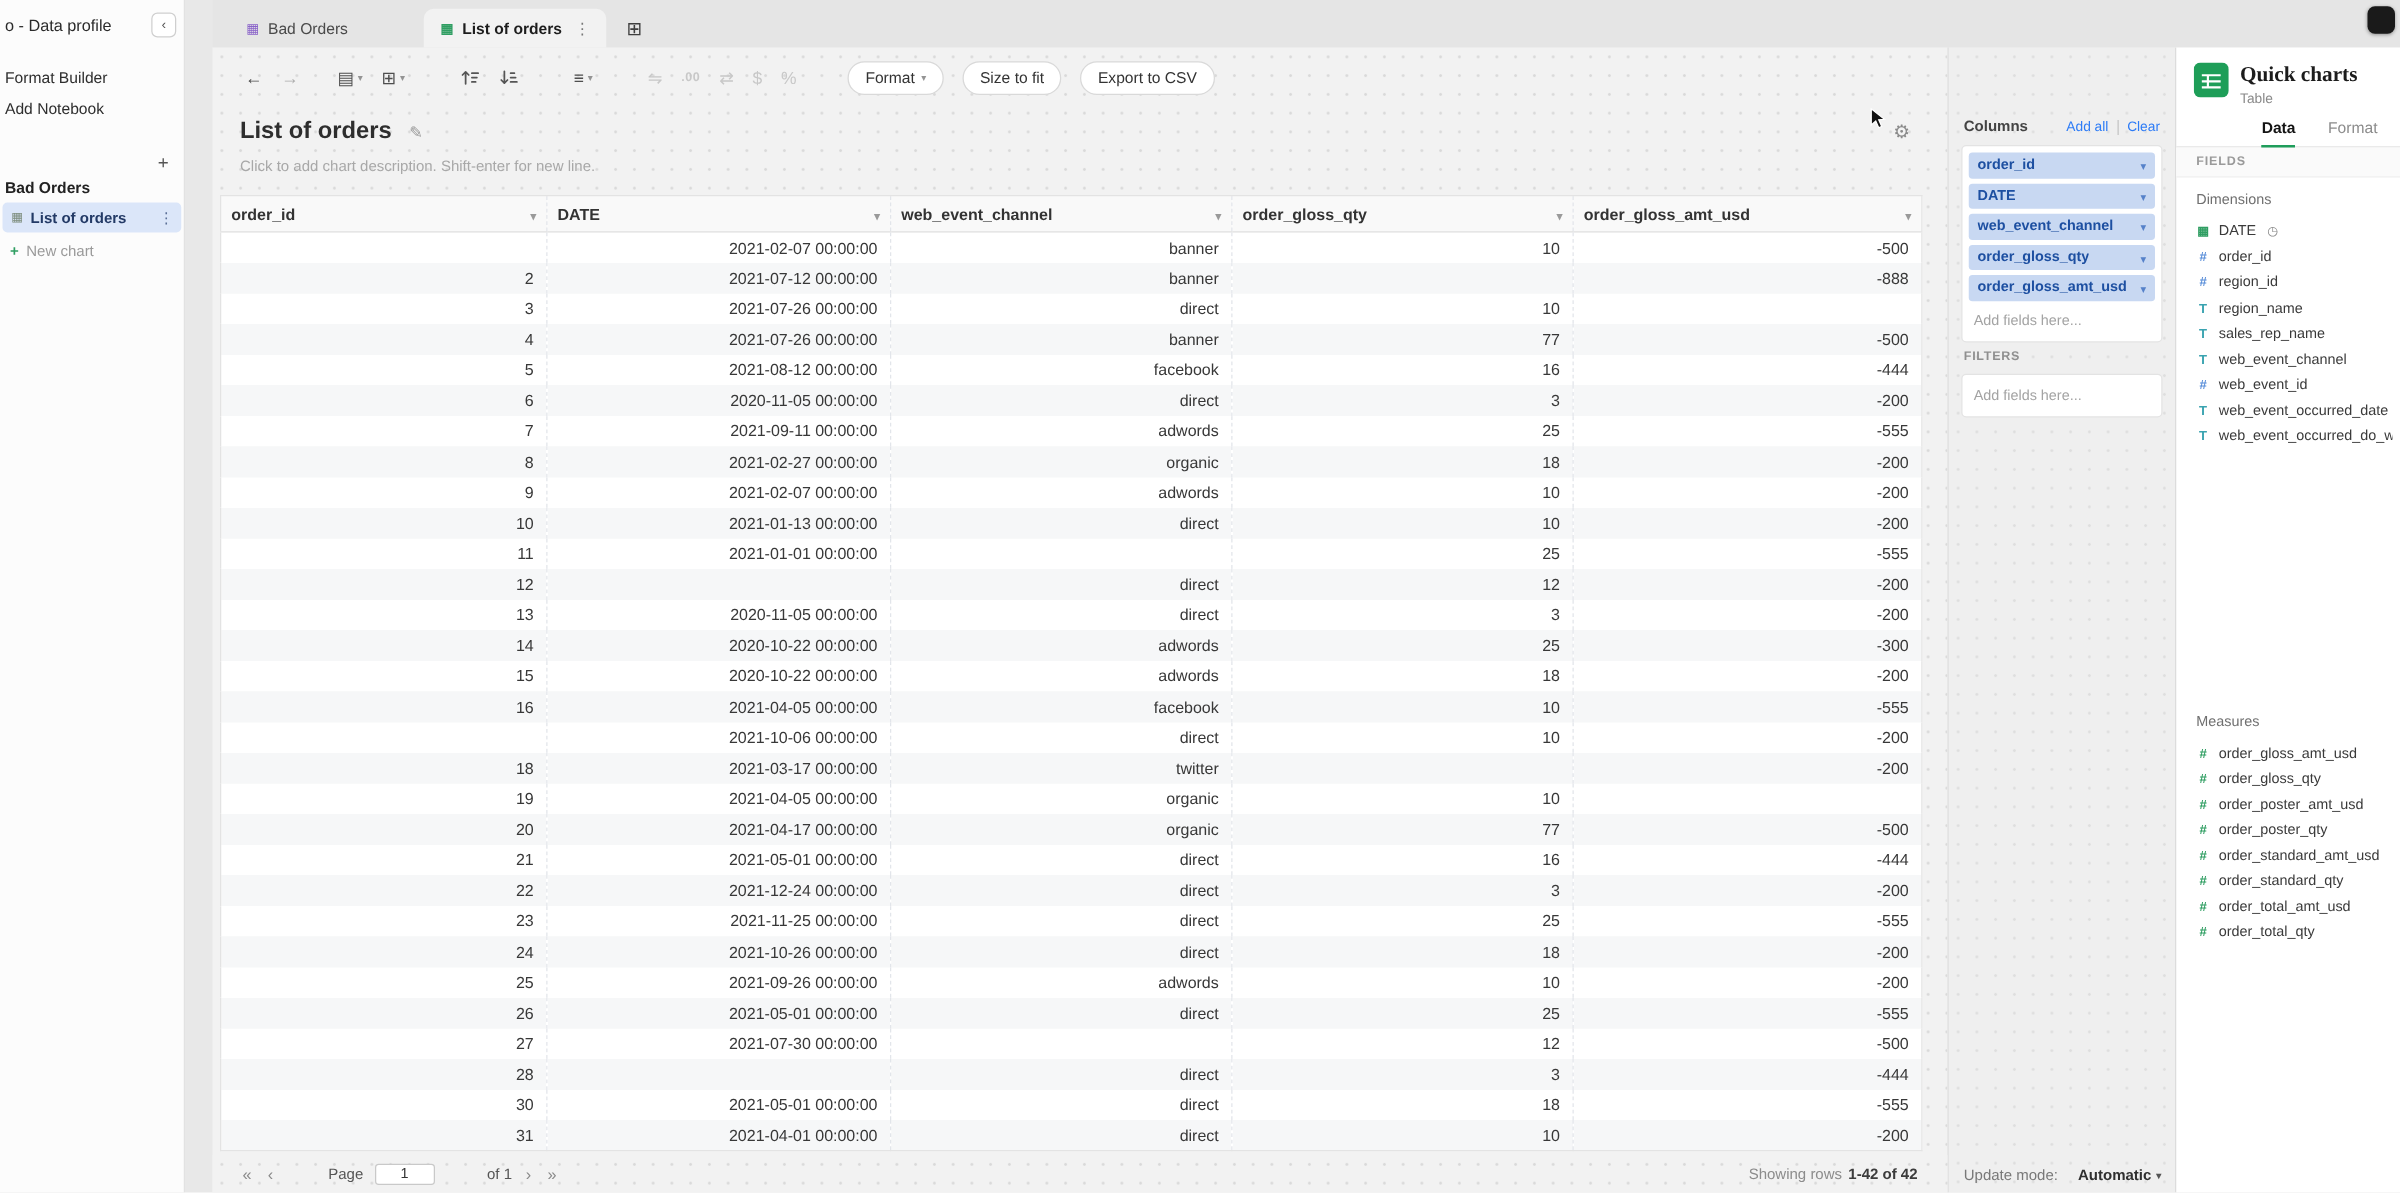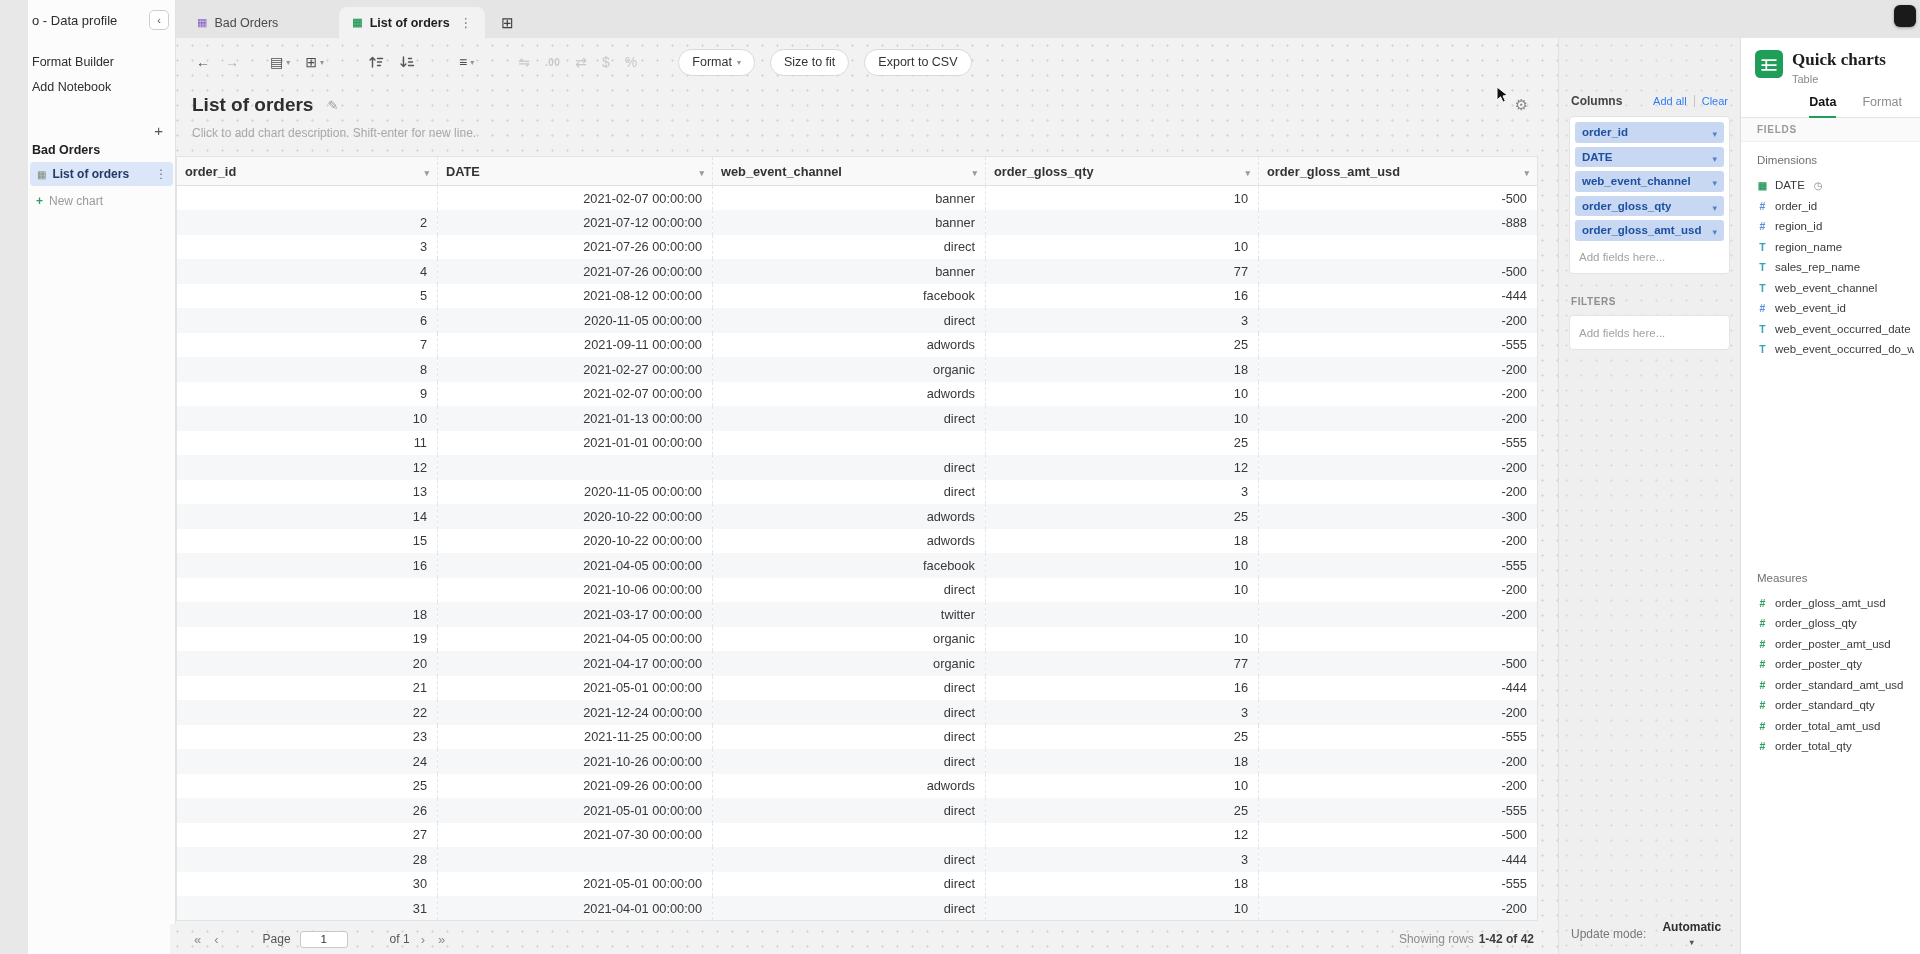--- a/index.html
+++ b/index.html
@@ -1,21 +1,21 @@
 <!DOCTYPE html>
 <html><head>
 <meta charset="utf-8">
 <style>
   * { margin:0; padding:0; box-sizing:border-box; }
   html,body { width:1920px; height:954px; overflow:hidden; }
   body { font-family:"Liberation Sans",sans-serif; background:#e8e8e8; position:relative; color:#333; }
   button { border:none; background:none; font:inherit; cursor:pointer; color:inherit; }
 
   
-  .sidebar { position:absolute; left:0; top:0; width:148px; height:954px; background:#fcfcfc; border-right:1px solid #e2e2e2; z-index:3;margin-left:28px; }
+  .sidebar { position:absolute; left:0; top:0; width:148px; height:954px; background:#fcfcfc; border-right:1px solid #e2e2e2; z-index:3; }
   .sb-top { display:flex; justify-content:space-between; align-items:center; margin:10px 6px 0 4px; }
   .sb-title { font-size:13px; color:#2b2b2b; white-space:nowrap; overflow:hidden; }
   .sb-collapse { width:20px; height:20px; border:1px solid #cfcfcf; border-radius:5px; background:#fff; display:flex; align-items:center; justify-content:center; font-size:11px; color:#555; flex:none; }
   .sb-links { margin-top:20px; }
   .sb-link { padding:5px 4px 6px; font-size:12.5px; color:#2e2e2e; cursor:pointer; }
   .sb-plus-row { margin-top:24px; display:flex; justify-content:flex-end; padding-right:12px; }
   .sb-plus { font-size:15px; color:#555; line-height:14px; }
   .sb-report { padding:5px 4px 3px; font-size:12.5px; font-weight:700; color:#222; cursor:pointer; }
   .sb-item.selected { margin:2px 2px; background:#dbe6f9; border-radius:4px; height:24px; display:flex; align-items:center; gap:6px; padding:0 6px 0 7px; cursor:pointer; }
   .sb-item-icon { font-size:10px; color:#7d8d7d; }
@@ -83,24 +83,24 @@
   .cp-title { font-size:12px; font-weight:700; color:#444; }
   .cp-links { font-size:11px; }
   .cp-links a { color:#2e7cf6; cursor:pointer; }
   .cp-links a + a { border-left:1px solid #c4c4c4; padding-left:7px; margin-left:7px; }
   .card { background:#fff; border:1px solid #e3e3e3; border-radius:4px; margin-top:8px; padding:5px 5px 2px; }
   .pill { height:20.5px; margin-bottom:4px; background:#c8d8f2; border-radius:3px; display:flex; align-items:center; padding:0 7px; cursor:pointer; }
   .pill-label { font-size:11.5px; font-weight:600; color:#1d4fa1; white-space:nowrap; overflow:hidden; }
   .pill-caret { margin-left:auto; }
   .pill-caret::after { content:"▾"; font-size:9px; color:#5581c9; }
   .add-fields { font-size:11.5px; color:#a3a3a3; padding:6px 4px 8px; cursor:text; }
-  .cp-filters-title { margin-top:22px; padding-left:2px; font-size:10px; font-weight:700; letter-spacing:.6px; color:#8f8f8f; }
+  .cp-filters-title { margin-top:6px; padding-left:2px; font-size:10px; font-weight:700; letter-spacing:.6px; color:#8f8f8f; }
   .update-mode { position:absolute; left:12px; right:8px; bottom:7px; display:flex; align-items:center; gap:16px; font-size:12px; }
   .um-label { color:#787878; }
-  .um-value { color:#2f2f2f; font-weight:600; display:flex; align-items:center; gap:4px; cursor:pointer;flex-direction:column; }
+  .um-value { color:#2f2f2f; font-weight:600; display:flex; align-items:center; gap:4px; cursor:pointer; }
   .um-value .caret { color:#555; }
 
   
   .quick-panel { position:absolute; left:1740px; top:38px; width:180px; height:916px; background:#fff; border-left:1px solid #dcdcdc; }
   .qp-header { padding:12px 12px 6px 14px; display:flex; gap:9px; align-items:flex-start; }
   .qp-icon { width:28px; height:28px; flex:none; }
   .qp-title { font-family:"Liberation Serif",serif; font-size:17px; font-weight:700; color:#1c1c1c; }
   .qp-subtitle { font-size:11px; color:#8a8a8a; margin-top:3px; }
   .qp-tabs { display:flex; justify-content:flex-end; gap:26px; padding:4px 18px 0 0; border-bottom:1px solid #e4e4e4; }
   .qp-tab { padding-bottom:7px; font-size:12.5px; color:#8c8c8c; cursor:pointer; }

